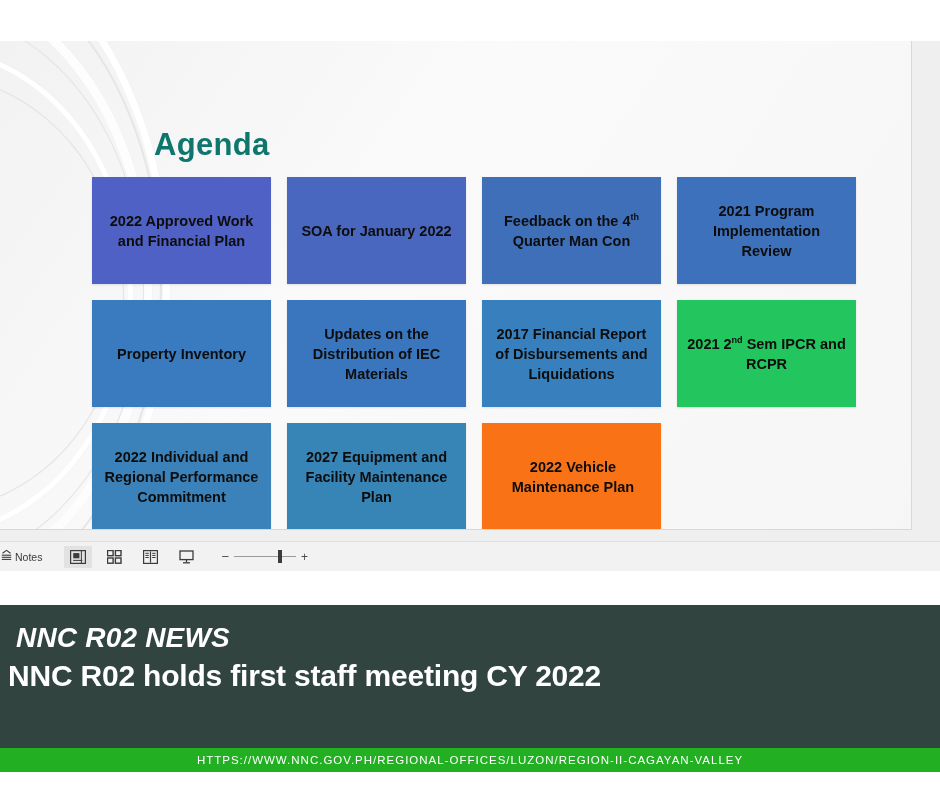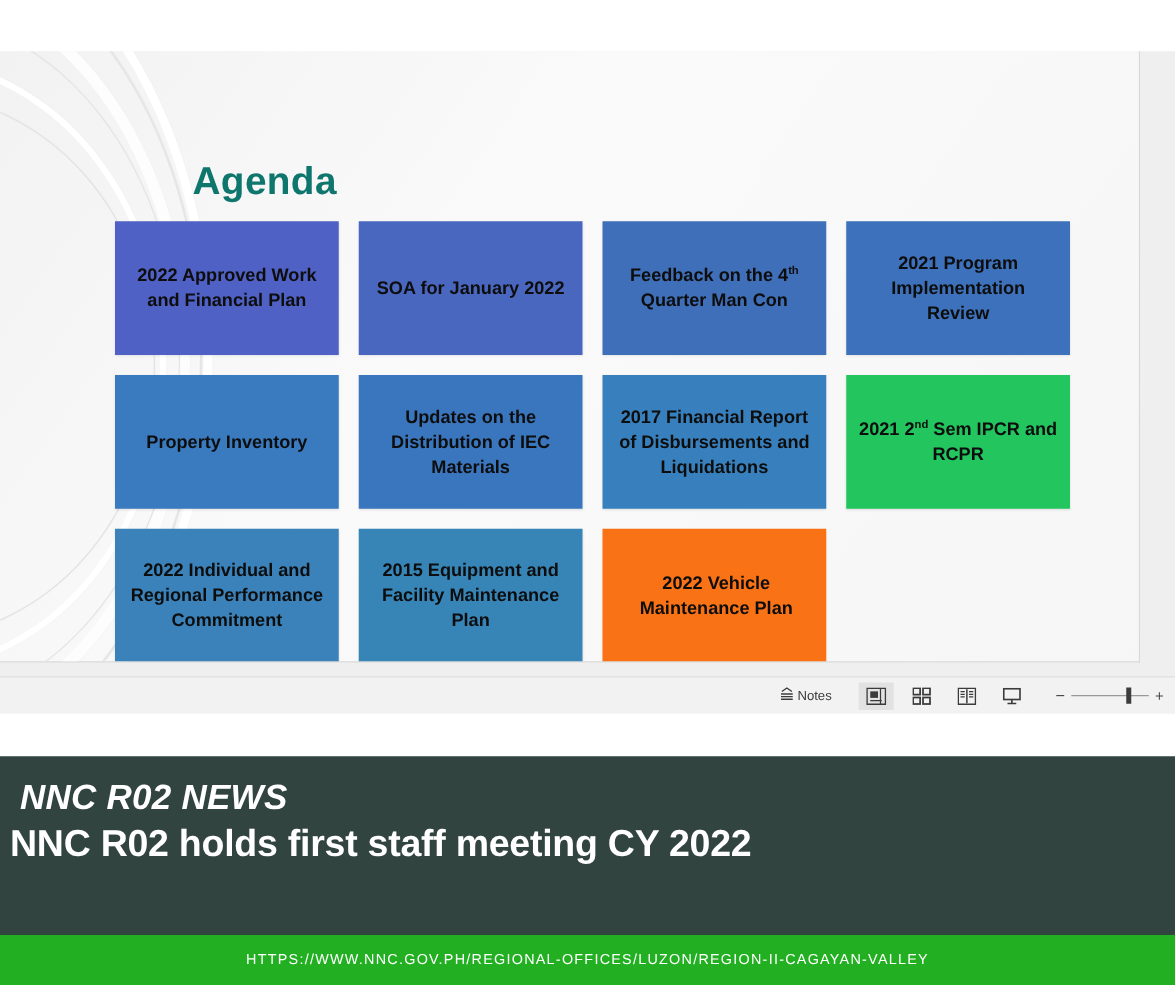--- a/index.html
+++ b/index.html
@@ -76,21 +76,21 @@
     line-height:1.38;
     box-shadow:0 1px 2px rgba(0,0,0,0.10);
   }
   .tile span.sup { font-size:9px; vertical-align:super; font-weight:bold; }
 
   
   #status-bar {
     position:absolute; left:0; top:541px; width:940px; height:30px;
     background:#f2f2f2;
     border-top:1px solid #dedede;
-    display:flex; align-items:center; justify-content:flex-end;
+    display:flex; align-items:center; justify-content:flex-start;
     padding-right:4px;
   }
   #notes-button {
     display:flex; align-items:center; gap:2px;
     font-size:10.5px; color:#3b3b3b;
     margin-right:22px;
   }
   .view-btn {
     width:28px; height:22px;
     display:flex; align-items:center; justify-content:center;
@@ -119,21 +119,21 @@
     letter-spacing:0.2px;
   }
   #news-headline {
     position:absolute; left:8px; top:54px;
     font-size:30px; font-weight:bold;
     letter-spacing:-0.2px;
   }
 
   
   #url-bar {
-    position:absolute; left:0; top:748px; width:940px; height:40px;
+    position:absolute; left:0; top:748px; width:940px; height:24px;
     background:#22b022;
     display:flex; align-items:center; justify-content:center;
   }
   #url-text {
     color:#ffffff; font-size:11.5px; letter-spacing:1.0px;
   }
 </style>
 </head>
 <body>
 
@@ -174,21 +174,21 @@
         <div class="tile" style="background: rgb(56, 128, 189);">
           <span>2017 Financial Report of Disbursements and Liquidations</span>
         </div>
         <div class="tile" style="background: #22c55e;">
           <span><span>2021 2</span><span class="sup">nd</span><span> Sem IPCR and RCPR</span></span>
         </div>
         <div class="tile" style="background: rgb(58, 130, 185);">
           <span>2022 Individual and Regional Performance Commitment</span>
         </div>
         <div class="tile" style="background: rgb(55, 132, 183);">
-          <span>2015 Equipment and Facility Maintenance Plan</span>
+          <span>2027 Equipment and Facility Maintenance Plan</span>
         </div>
         <div class="tile" style="background: #f97316; padding-left: 12px;">
           <span>2022 Vehicle Maintenance Plan</span>
         </div>
       </div>
   </div>
 
 </div>
 
 <div id="status-bar">

